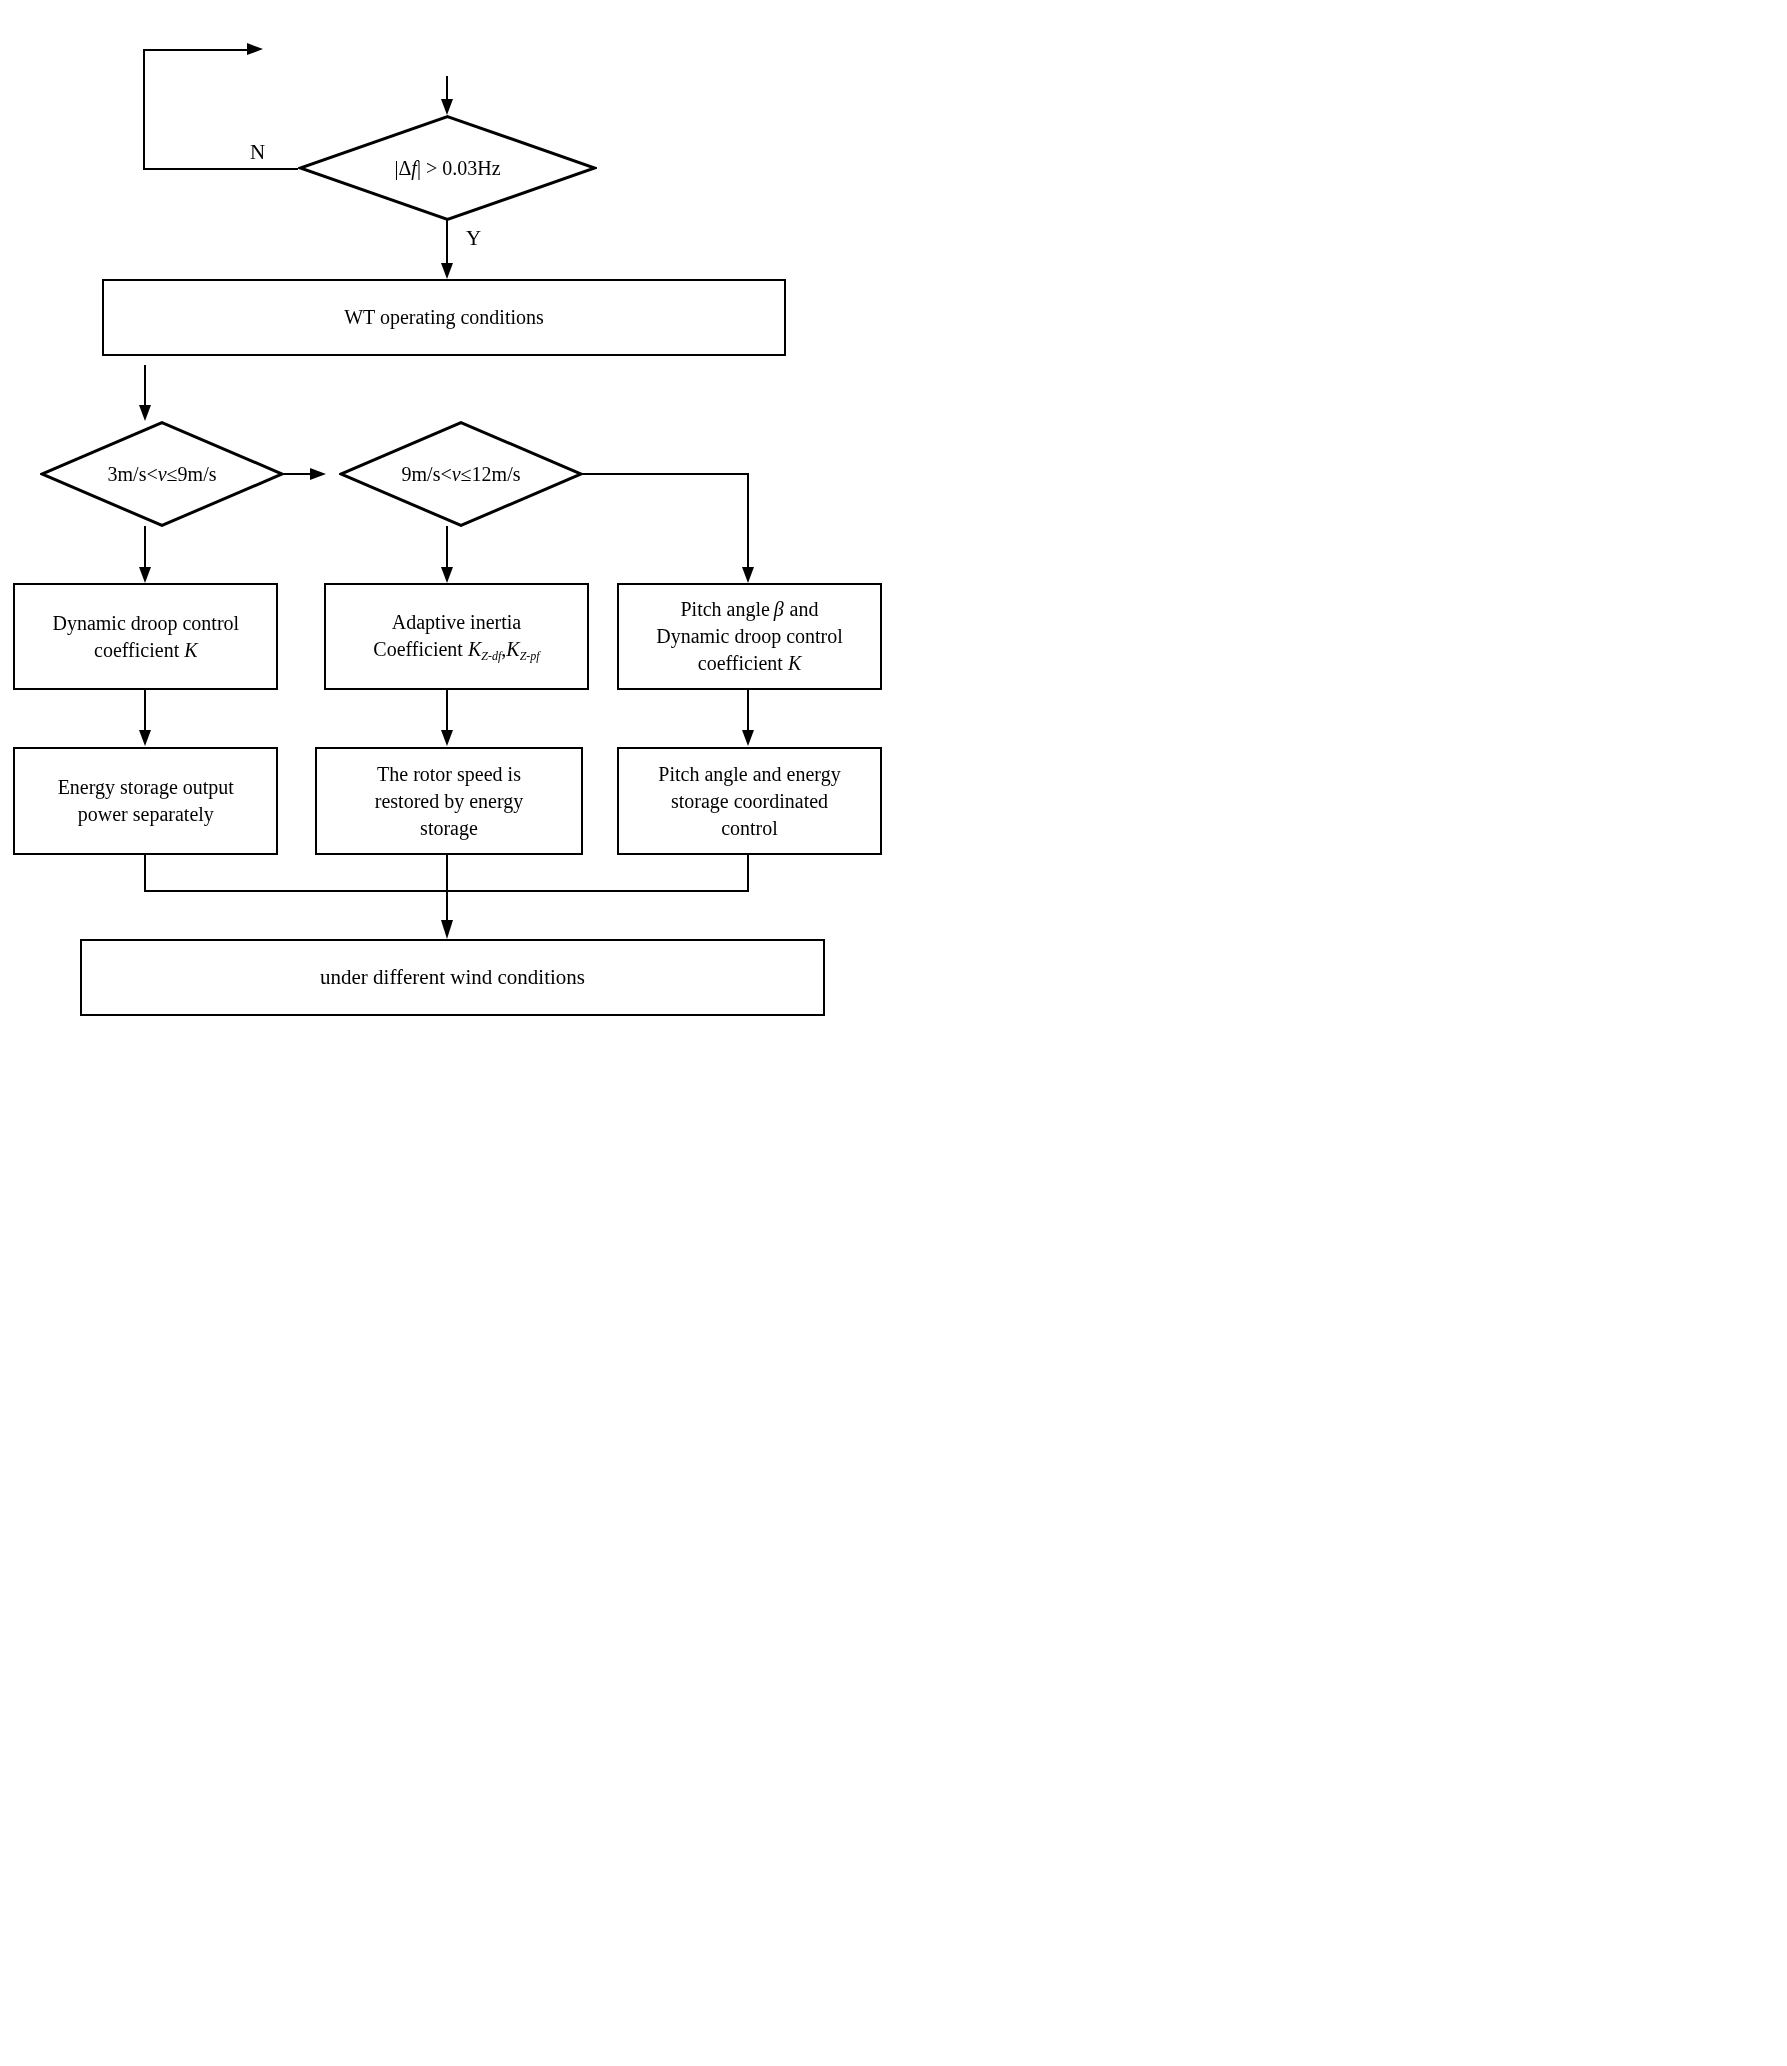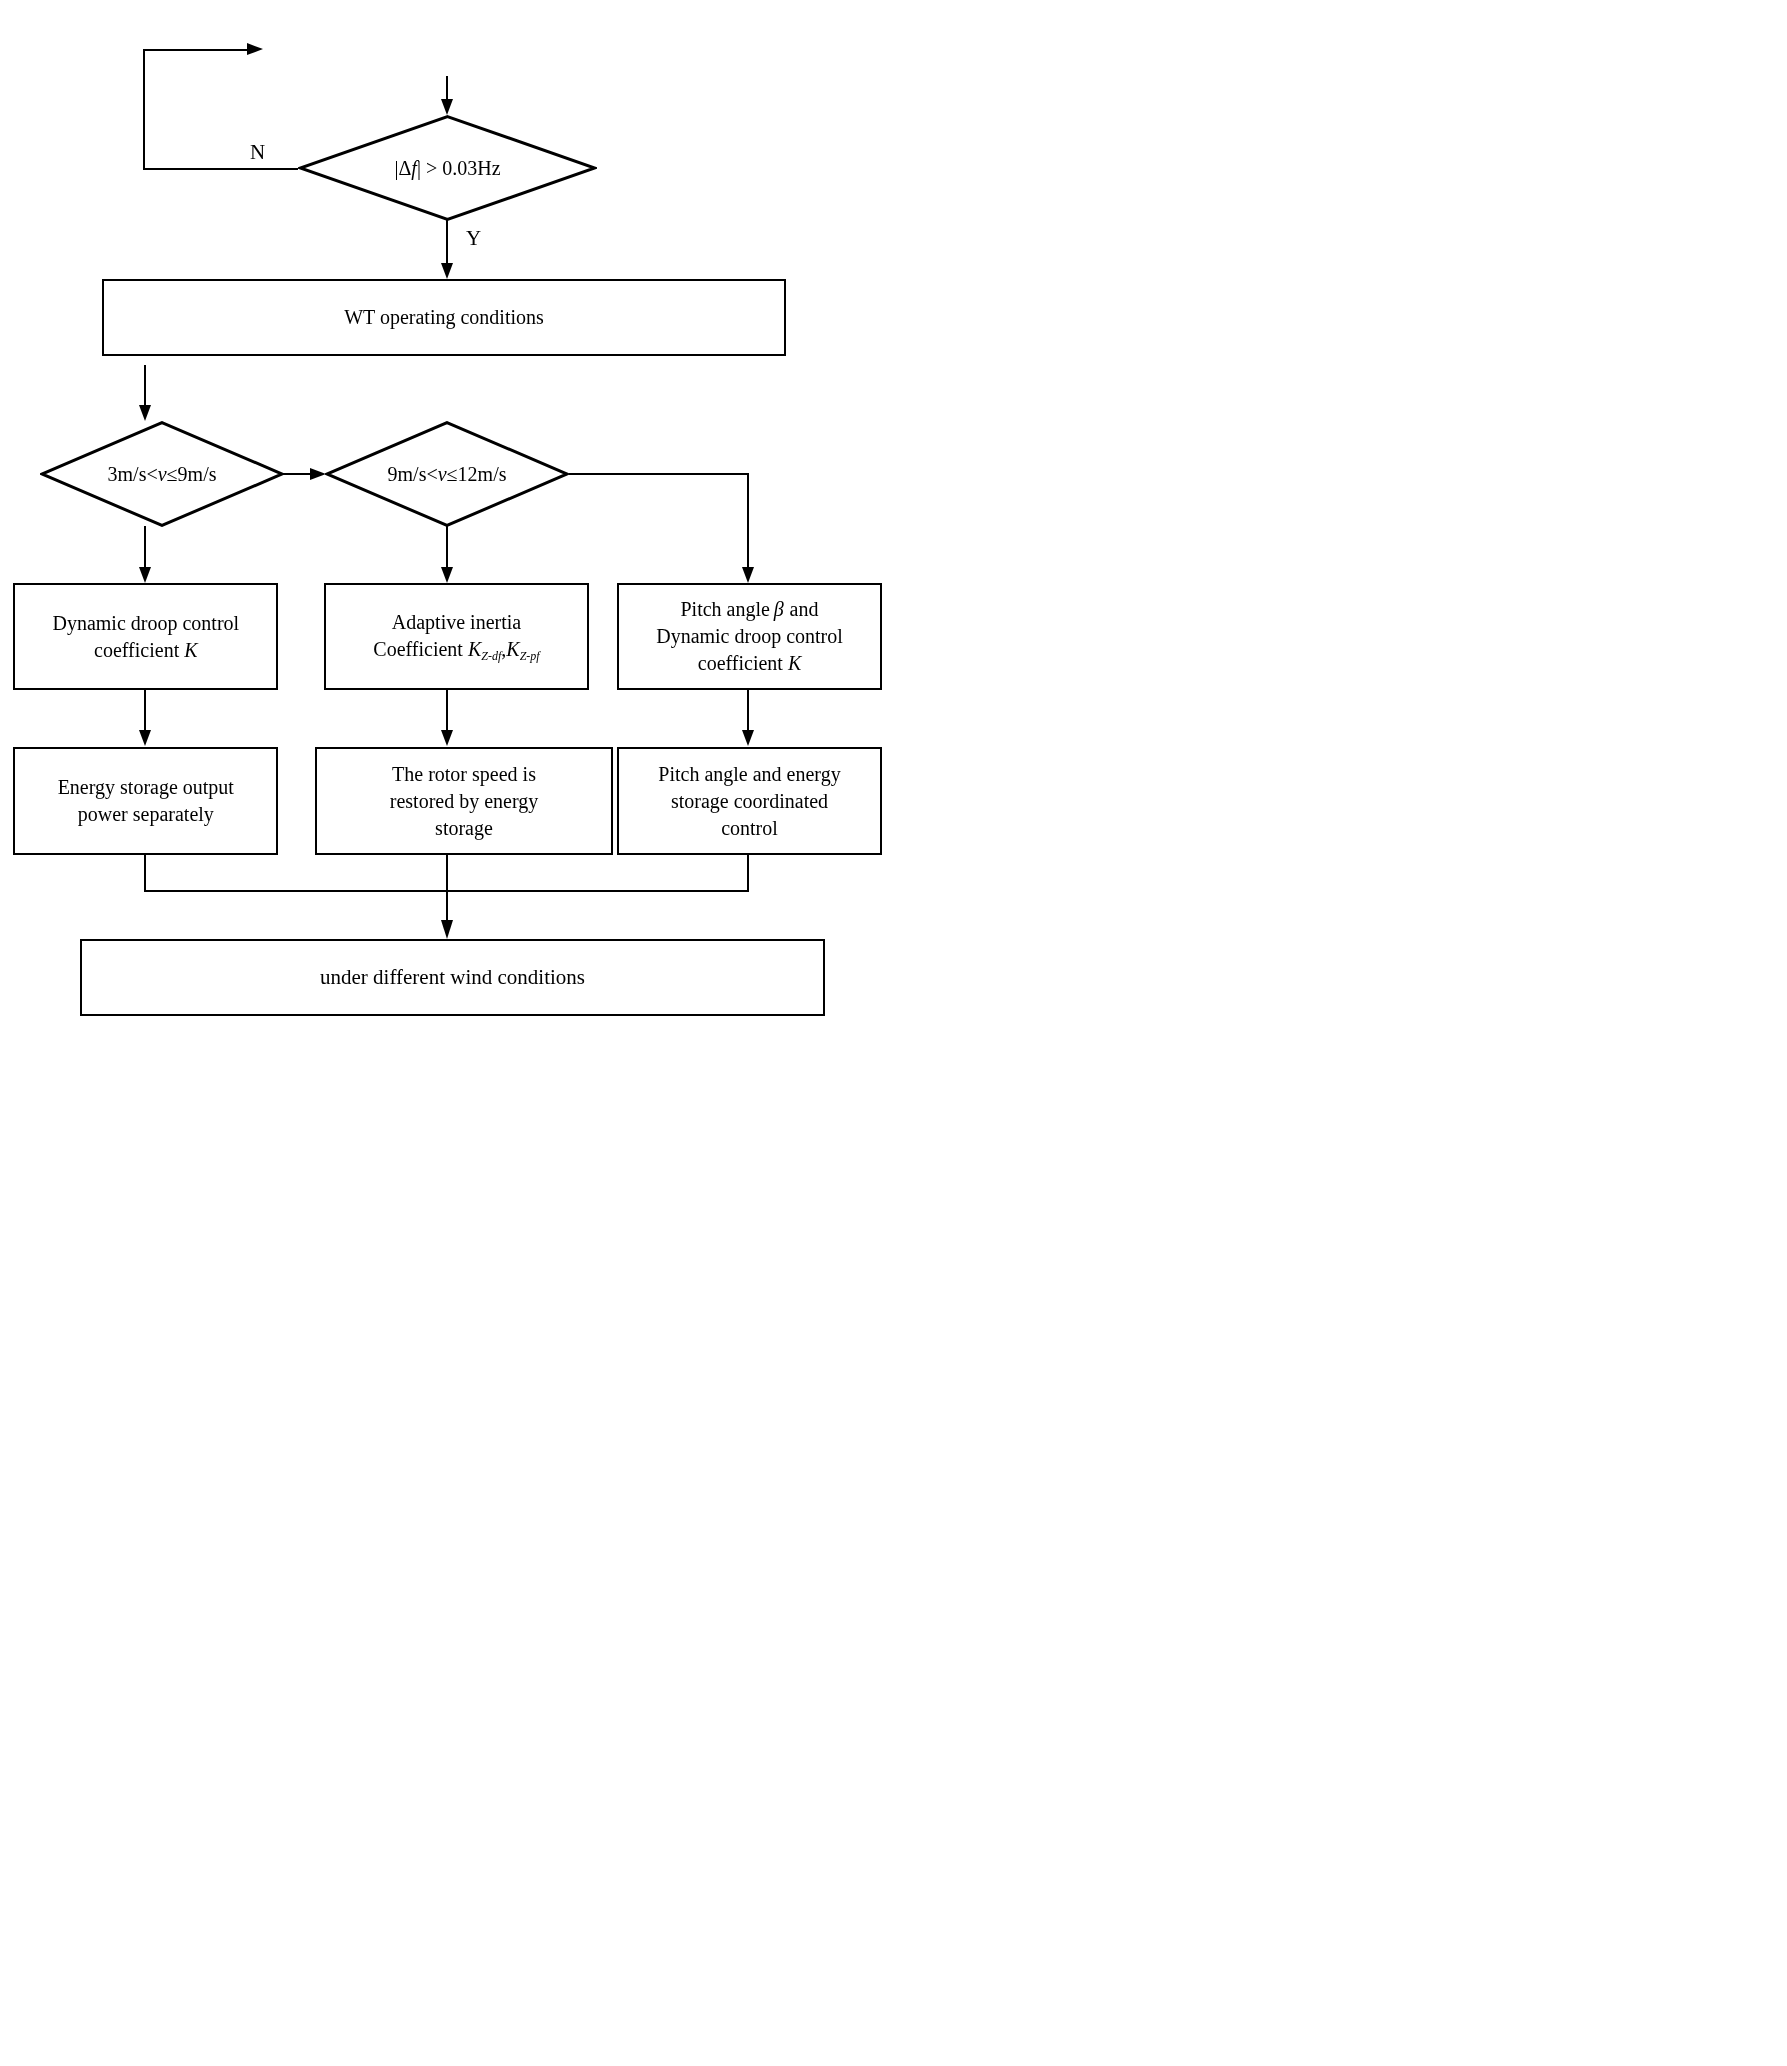--- a/index.html
+++ b/index.html
@@ -92,21 +92,21 @@
     <div class="bline">WT operating conditions</div>
   </div>
 
   <div class="diamond" style="left:40px;top:421px;width:244px;height:106px;">
     <svg viewBox="0 0 200 100" preserveAspectRatio="none">
       <polygon points="100,1.5 198.5,50 100,98.5 1.5,50" vector-effect="non-scaling-stroke"></polygon>
     </svg>
     <div class="dtext"><span>3m/s&lt;</span><span class="it">v</span><span>≤9m/s</span></div>
   </div>
 
-  <div class="diamond" style="left:325px;top:421px;width:244px;height:106px;justify-content:center;">
+  <div class="diamond" style="left:339px;top:421px;width:244px;height:106px;justify-content:center;">
     <svg viewBox="0 0 200 100" preserveAspectRatio="none">
       <polygon points="100,1.5 198.5,50 100,98.5 1.5,50" vector-effect="non-scaling-stroke"></polygon>
     </svg>
     <div class="dtext"><span>9m/s&lt;</span><span class="it">v</span><span>≤12m/s</span></div>
   </div>
 
   <div class="box" style="left:13.3px;top:583px;width:265px;height:107px;">
     <div class="bline">Dynamic droop control</div>
     <div class="bline"><span>coefficient </span><span class="it">K</span></div>
   </div>
@@ -120,21 +120,21 @@
     <div class="bline"><span>Pitch angle</span><span class="beta">β</span><span>and</span></div>
     <div class="bline">Dynamic droop control</div>
     <div class="bline"><span>coefficient </span><span class="it">K</span></div>
   </div>
 
   <div class="box" style="left:13.3px;top:747px;width:265px;height:108px;">
     <div class="bline">Energy storage output</div>
     <div class="bline">power separately</div>
   </div>
 
-  <div class="box" style="left:315px;top:747px;width:298px;height:108px;">
+  <div class="box" style="left:315px;top:747px;width:268px;height:108px;">
     <div class="bline">The rotor speed is</div>
     <div class="bline">restored by energy</div>
     <div class="bline">storage</div>
   </div>
 
   <div class="box" style="left:617px;top:747px;width:265px;height:108px;">
     <div class="bline">Pitch angle and energy</div>
     <div class="bline">storage coordinated</div>
     <div class="bline">control</div>
   </div>

